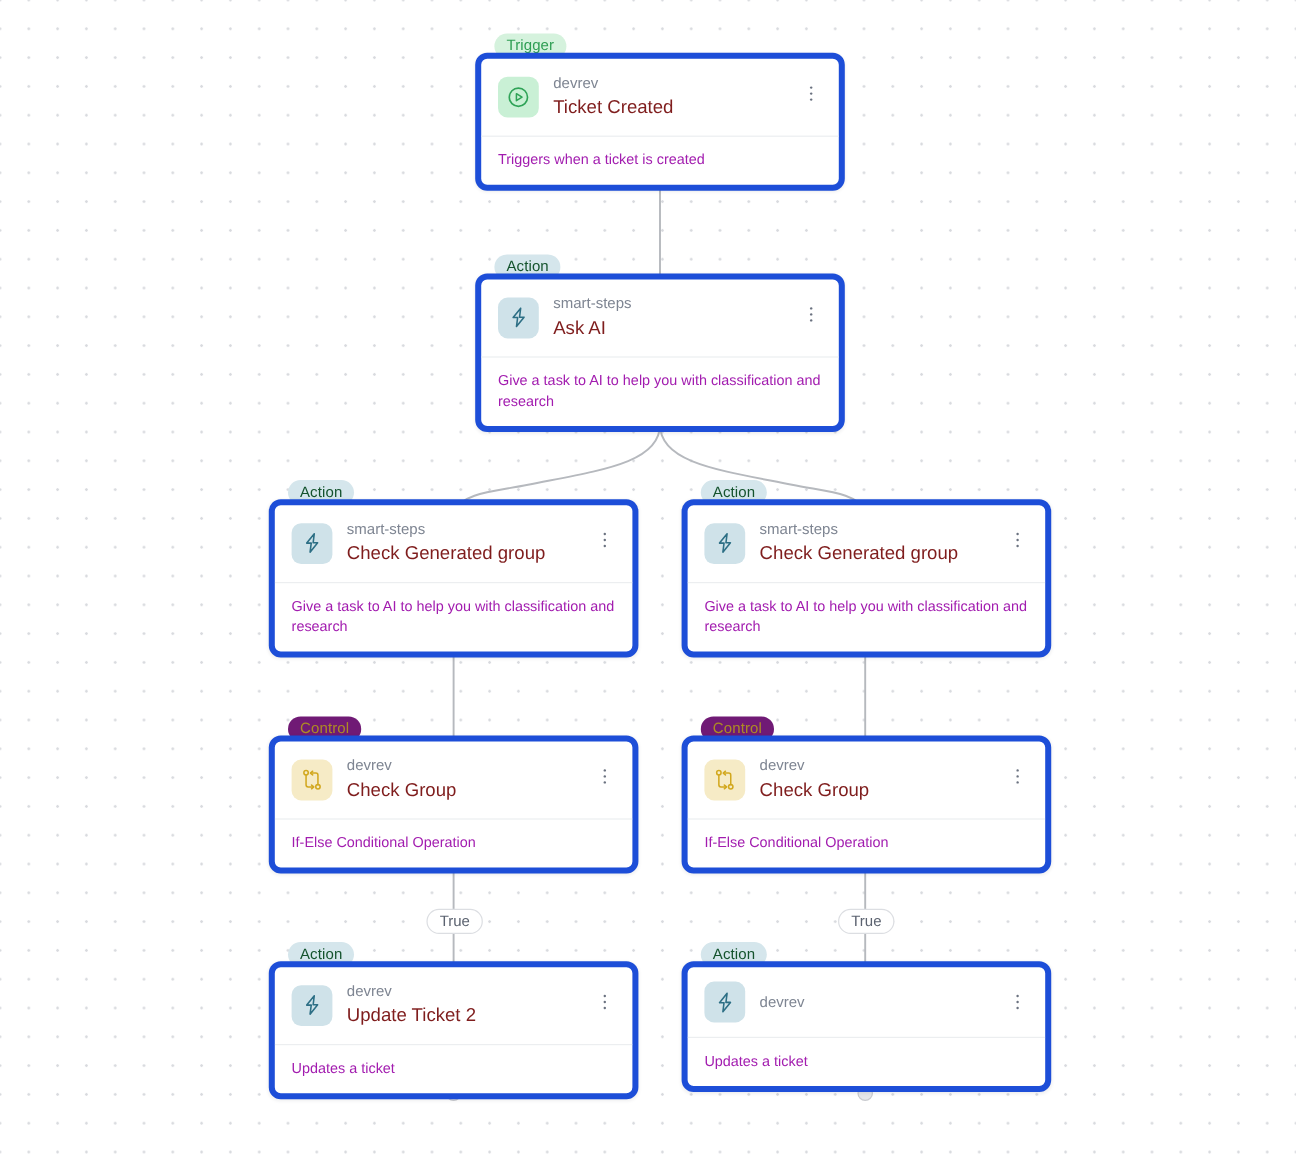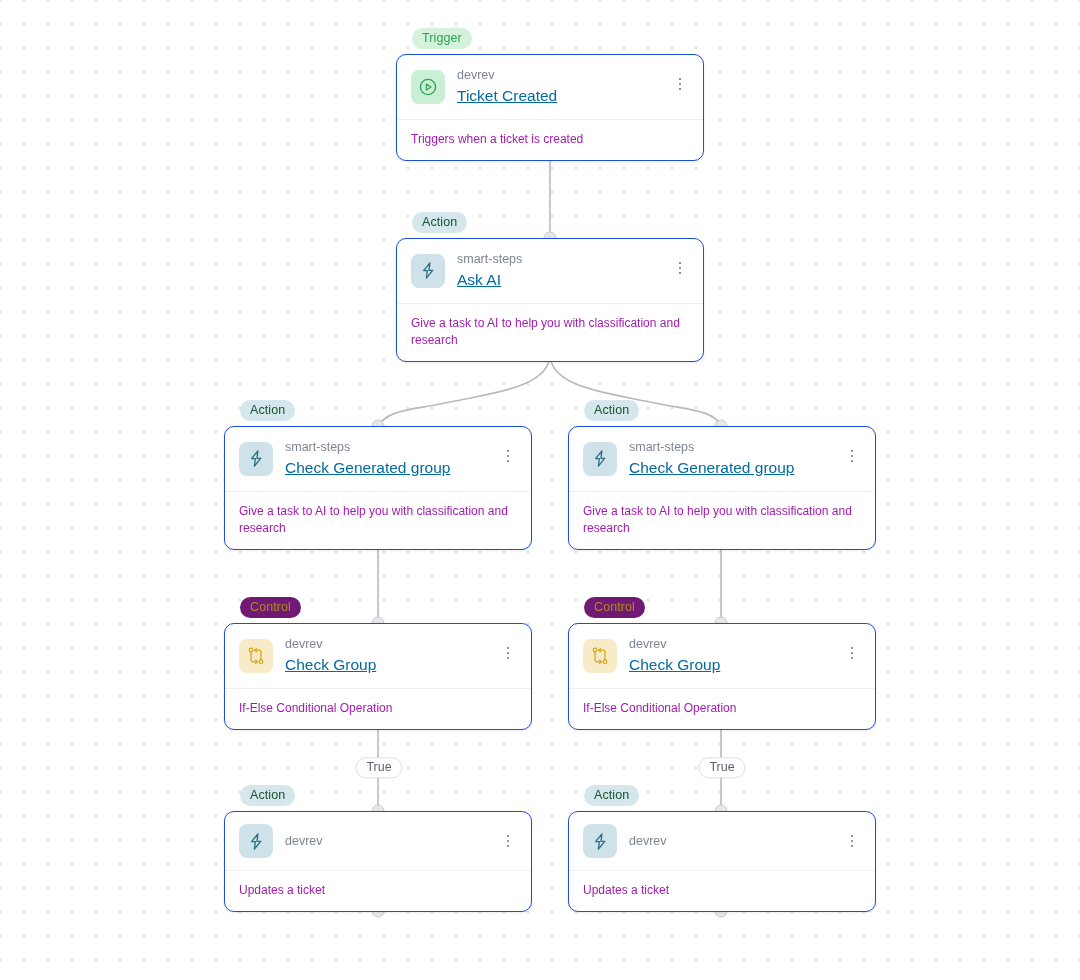--- a/index.html
+++ b/index.html
@@ -78,24 +78,24 @@
     line-height: 1.2;
     white-space: nowrap;
     letter-spacing: 0.1px;
   }
   .badge-trigger { background: #d5f2dd; color: #2f9e54; }
   .badge-action  { background: #d5e6ec; color: #14532d; }
   .badge-control { background: #701a75; color: #ad8b24; }
 
   .node-card {
     position: absolute;
-    top: 26px;
+    top: 16px;
     left: 0;
     background: #ffffff;
-    border: 1px solid #1d4ed8;
+    border: 5px solid #1d4ed8;
     border-radius: 10px;
     box-shadow: 0 1px 3px rgba(25,32,48,0.07), 0 0 0 0.5px rgba(25,32,48,0.02);
     overflow: hidden;
   }
 
   .node-head {
     display: flex;
     align-items: center;
     padding: 12px 14px 12px 14px;
     position: relative;
@@ -120,25 +120,24 @@
     flex: 1 1 auto;
   }
   .node-provider {
     font-size: 12.5px;
     color: #7e8592;
     line-height: 1.35;
     white-space: nowrap;
   }
   .node-title {
     font-size: 15.5px;
-    color: #0369a1;
+    color: #7f1d1d;
     line-height: 1.4;
     white-space: nowrap;
     margin-top: 1px;
-    text-decoration: underline;
   }
 
   .kebab {
     flex: 0 0 auto;
     width: 18px;
     height: 22px;
     display: flex;
     flex-direction: column;
     align-items: center;
     justify-content: center;
@@ -364,20 +363,21 @@
     <div class="type-badge badge-action">Action</div>
     <div class="node-card" style="width:308px;">
       <div class="node-head">
         <div class="node-icon icon-action">
           <svg class="glyph" width="21" height="21" viewBox="0 0 24 24">
             <path d="M13.6 3.2 L6.4 12.1 h4.3 l-1.1 8.6 7.2 -8.9 h-4.3 z" fill="none" stroke="#2d6f85" stroke-width="1.5" stroke-linejoin="round" stroke-linecap="round"></path>
           </svg>
         </div>
         <div class="node-text">
           <div class="node-provider">devrev</div>
+          <div class="node-title">Update Ticket 2</div>
         </div>
         <div class="kebab">
           <i></i>
             <i></i>
             <i></i>
         </div>
       </div>
       <div class="node-body">Updates a ticket</div>
     </div>
   </div>

